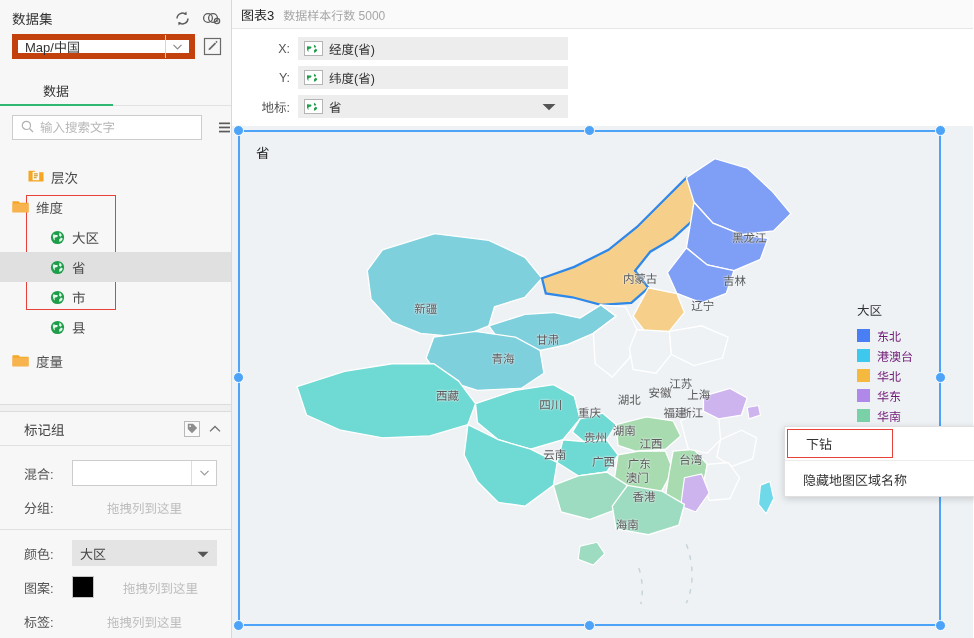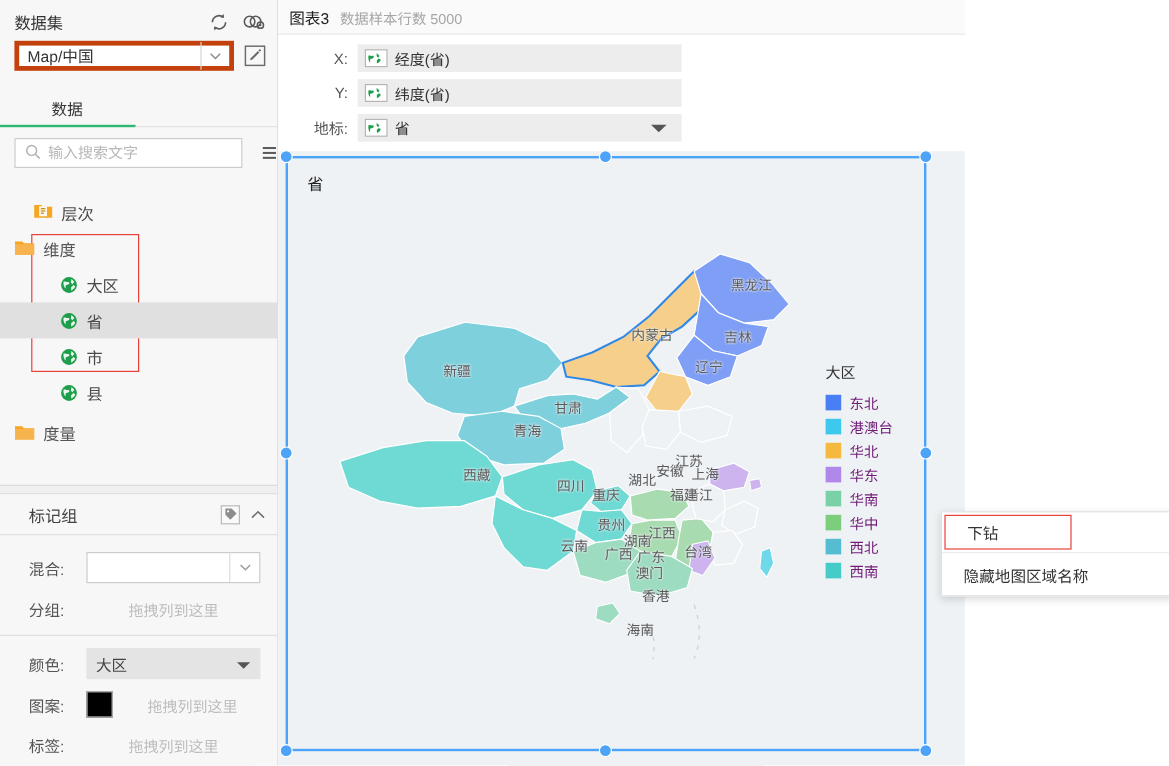--- a/index.html
+++ b/index.html
@@ -3,39 +3,39 @@
 <meta charset="utf-8">
 <title>BI Map Designer</title>
 <style>
   * { box-sizing: border-box; margin: 0; padding: 0; }
   html, body {
     width: 974px; height: 638px;
     font-family: "Liberation Sans", "DejaVu Sans", sans-serif;
     font-size: 13px; color: #333;
     background: #fff; overflow: hidden;
   }
-  #app { position: relative; width: 804px; height: 638px; display: flex; }
+  #app { position: relative; width: 973px; height: 638px; display: flex; }
 
   
   .left-panel {
     width: 232px; height: 638px; background: #f7f7f7;
     border-right: 1px solid #d9d9d9;
     display: flex; flex-direction: column; position: relative;
   }
   .ds-header {
     display: flex; align-items: center; justify-content: space-between;
     padding: 8px 10px 4px 12px;
   }
   .ds-title { font-size: 13.5px; color: #333; }
   .ds-icons { display: flex; align-items: center; gap: 11px; }
   .icon-btn { cursor: pointer; line-height: 0; }
 
   .ds-select-row { display: flex; align-items: center; padding: 2px 8px 0 12px; gap: 6px; }
   .ds-select {
-    flex: 1; height: 25px; background: #fff; border: 4px solid #c2410c;
+    flex: 1; height: 25px; background: #fff; border: 6px solid #c2410c;
     display: flex; align-items: center; position: relative;
   }
   .ds-select-value { flex: 1; padding-left: 7px; font-size: 13px; color: #333; }
   .ds-select-arrow {
     width: 24px; height: 23px; border-left: 1px solid #d5d5d5;
     display: flex; align-items: center; justify-content: center;
   }
   .edit-icon-box {
     width: 22px; height: 22px; display: flex; align-items: center; justify-content: center;
     cursor: pointer;
@@ -540,21 +540,21 @@
             <div class="prov-label" style="left: 57.2443%; top: 29.7456%;">内蒙古</div>
             <div class="prov-label" style="left: 26.5625%; top: 35.8121%;">新疆</div>
             <div class="prov-label" style="left: 44.0341%; top: 42.0744%;">甘肃</div>
             <div class="prov-label" style="left: 37.642%; top: 45.9883%;">青海</div>
             <div class="prov-label" style="left: 29.6875%; top: 53.4247%;">西藏</div>
             <div class="prov-label" style="left: 44.4602%; top: 55.1859%;">四川</div>
             <div class="prov-label" style="left: 50%; top: 56.9472%;">重庆</div>
             <div class="prov-label" style="left: 50.8523%; top: 62.0352%;">贵州</div>
             <div class="prov-label" style="left: 45.0284%; top: 65.362%;">云南</div>
             <div class="prov-label" style="left: 55.6818%; top: 54.2074%;">湖北</div>
-            <div class="prov-label" style="left: 54.9716%; top: 60.4697%; margin-top: 20px;">湖南</div>
+            <div class="prov-label" style="left: 54.9716%; top: 60.4697%;">湖南</div>
             <div class="prov-label" style="left: 58.8068%; top: 63.2094%;">江西</div>
             <div class="prov-label" style="left: 60.0852%; top: 52.8376%;">安徽</div>
             <div class="prov-label" style="left: 63.0682%; top: 51.0763%;">江苏</div>
             <div class="prov-label" style="left: 65.625%; top: 53.229%;">上海</div>
             <div class="prov-label" style="left: 64.6307%; top: 56.9472%;">浙江</div>
             <div class="prov-label" style="left: 62.2159%; top: 56.9472%;">福建</div>
             <div class="prov-label" style="left: 51.9886%; top: 66.9276%;">广西</div>
             <div class="prov-label" style="left: 57.1023%; top: 67.319%;">广东</div>
             <div class="prov-label" style="left: 56.8182%; top: 70.0587%;">澳门</div>
             <div class="prov-label" style="left: 57.8125%; top: 73.9726%;">香港</div>

